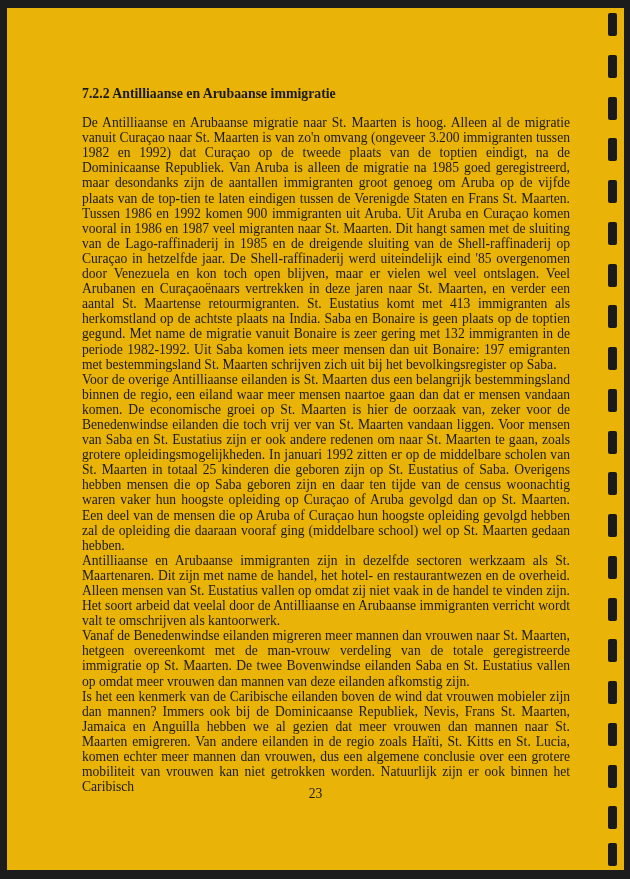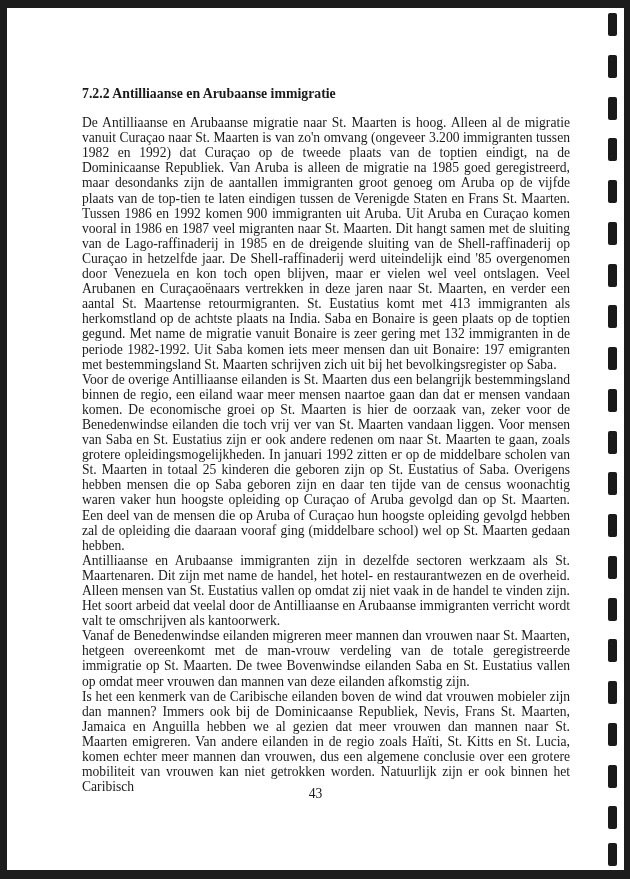--- a/index.html
+++ b/index.html
@@ -2,21 +2,21 @@
 <html><head>
 <meta charset="utf-8">
 <style>
   html, body { margin: 0; padding: 0; }
   body {
     width: 630px; height: 879px; background: #1c1c1c;
     position: relative; overflow: hidden;
   }
   .page {
     position: absolute; left: 7px; top: 8px; width: 617px; height: 862px;
-    background: #ffffff;
+    background: #eab308;
   }
   .binding {
     position: absolute; left: 601px; top: 5px; width: 10px; height: 850px;
   }
   .mark {
     position: absolute; left: 0; width: 9px; height: 23px;
     background: #1a1a1a; border-radius: 2px;
   }
   .content {
     position: absolute; left: 75px; top: 78px; width: 488px;
@@ -41,21 +41,21 @@
 
 <div class="page">
   <div class="content">
     <h2 class="heading">7.2.2 Antilliaanse en Arubaanse immigratie</h2>
     <p class="para">De Antilliaanse en Arubaanse migratie naar St. Maarten is hoog. Alleen al de migratie vanuit Curaçao naar St. Maarten is van zo'n omvang (ongeveer 3.200 immigranten tussen 1982 en 1992) dat Curaçao op de tweede plaats van de toptien eindigt, na de Dominicaanse Republiek. Van Aruba is alleen de migratie na 1985 goed geregistreerd, maar desondanks zijn de aantallen immigranten groot genoeg om Aruba op de vijfde plaats van de top-tien te laten eindigen tussen de Verenigde Staten en Frans St. Maarten. Tussen 1986 en 1992 komen 900 immigranten uit Aruba. Uit Aruba en Curaçao komen vooral in 1986 en 1987 veel migranten naar St. Maarten. Dit hangt samen met de sluiting van de Lago-raffinaderij in 1985 en de dreigende sluiting van de Shell-raffinaderij op Curaçao in hetzelfde jaar. De Shell-raffinaderij werd uiteindelijk eind '85 overgenomen door Venezuela en kon toch open blijven, maar er vielen wel veel ontslagen. Veel Arubanen en Curaçaoënaars vertrekken in deze jaren naar St. Maarten, en verder een aantal St. Maartense retourmigranten. St. Eustatius komt met 413 immigranten als herkomstland op de achtste plaats na India. Saba en Bonaire is geen plaats op de toptien gegund. Met name de migratie vanuit Bonaire is zeer gering met 132 immigranten in de periode 1982-1992. Uit Saba komen iets meer mensen dan uit Bonaire: 197 emigranten met bestemmingsland St. Maarten schrijven zich uit bij het bevolkingsregister op Saba.</p>
     <p class="para gap">Voor de overige Antilliaanse eilanden is St. Maarten dus een belangrijk bestemmingsland binnen de regio, een eiland waar meer mensen naartoe gaan dan dat er mensen vandaan komen. De economische groei op St. Maarten is hier de oorzaak van, zeker voor de Benedenwindse eilanden die toch vrij ver van St. Maarten vandaan liggen. Voor mensen van Saba en St. Eustatius zijn er ook andere redenen om naar St. Maarten te gaan, zoals grotere opleidingsmogelijkheden. In januari 1992 zitten er op de middelbare scholen van St. Maarten in totaal 25 kinderen die geboren zijn op St. Eustatius of Saba. Overigens hebben mensen die op Saba geboren zijn en daar ten tijde van de census woonachtig waren vaker hun hoogste opleiding op Curaçao of Aruba gevolgd dan op St. Maarten. Een deel van de mensen die op Aruba of Curaçao hun hoogste opleiding gevolgd hebben zal de opleiding die daaraan vooraf ging (middelbare school) wel op St. Maarten gedaan hebben.</p>
     <p class="para">Antilliaanse en Arubaanse immigranten zijn in dezelfde sectoren werkzaam als St. Maartenaren. Dit zijn met name de handel, het hotel- en restaurantwezen en de overheid. Alleen mensen van St. Eustatius vallen op omdat zij niet vaak in de handel te vinden zijn. Het soort arbeid dat veelal door de Antilliaanse en Arubaanse immigranten verricht wordt valt te omschrijven als kantoorwerk.</p>
     <p class="para gap">Vanaf de Benedenwindse eilanden migreren meer mannen dan vrouwen naar St. Maarten, hetgeen overeenkomt met de man-vrouw verdeling van de totale geregistreerde immigratie op St. Maarten. De twee Bovenwindse eilanden Saba en St. Eustatius vallen op omdat meer vrouwen dan mannen van deze eilanden afkomstig zijn.</p>
     <p class="para">Is het een kenmerk van de Caribische eilanden boven de wind dat vrouwen mobieler zijn dan mannen? Immers ook bij de Dominicaanse Republiek, Nevis, Frans St. Maarten, Jamaica en Anguilla hebben we al gezien dat meer vrouwen dan mannen naar St. Maarten emigreren. Van andere eilanden in de regio zoals Haïti, St. Kitts en St. Lucia, komen echter meer mannen dan vrouwen, dus een algemene conclusie over een grotere mobiliteit van vrouwen kan niet getrokken worden. Natuurlijk zijn er ook binnen het Caribisch</p>
   </div>
-  <div class="pagenum">43</div>
+  <div class="pagenum">23</div>
 
   <div class="binding">
     <div class="mark" style="top:0px"></div>
     <div class="mark" style="top:42px"></div>
     <div class="mark" style="top:84px"></div>
     <div class="mark" style="top:125px"></div>
     <div class="mark" style="top:167px"></div>
     <div class="mark" style="top:209px"></div>
     <div class="mark" style="top:251px"></div>
     <div class="mark" style="top:292px"></div>

